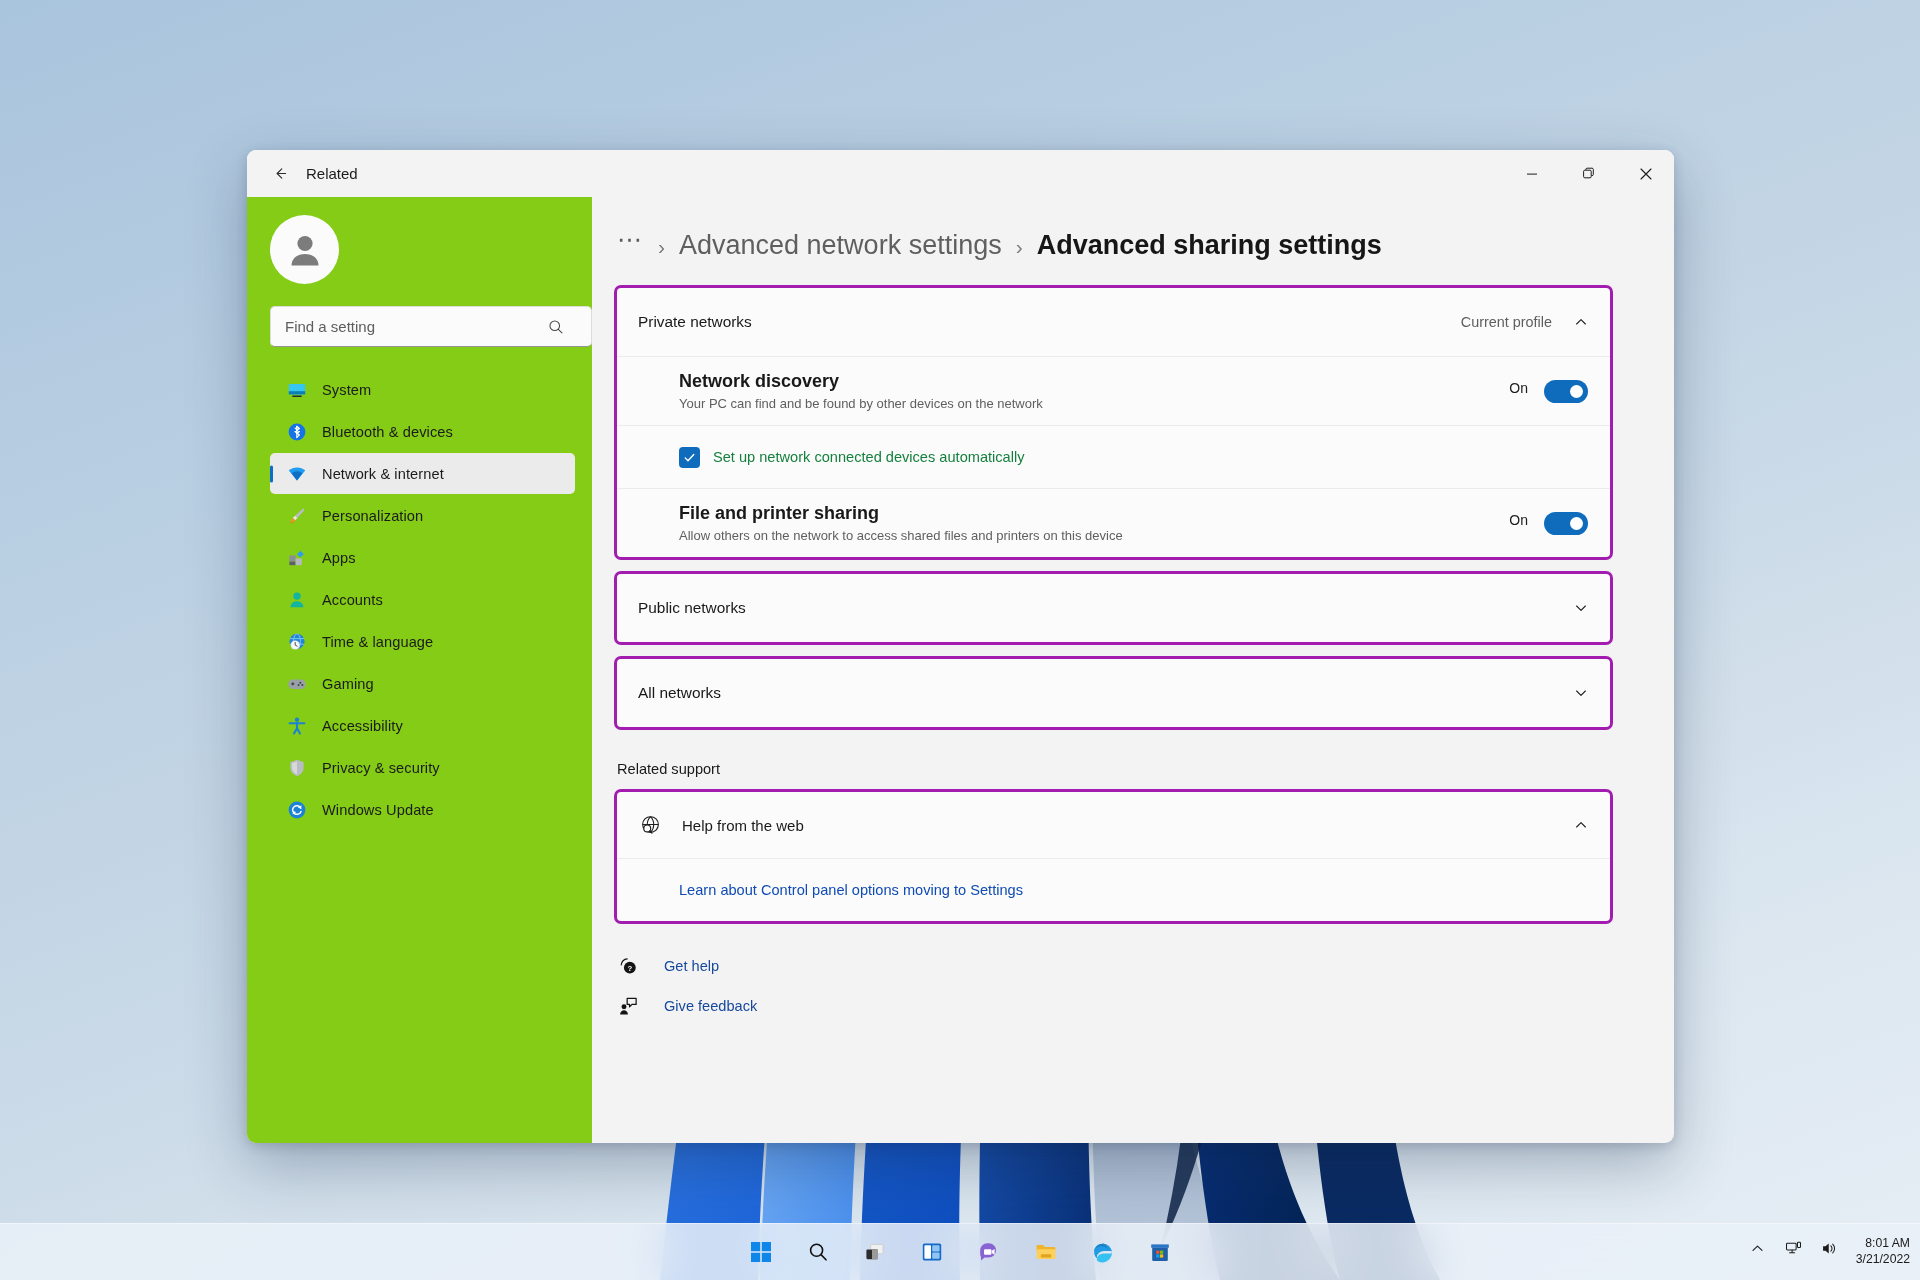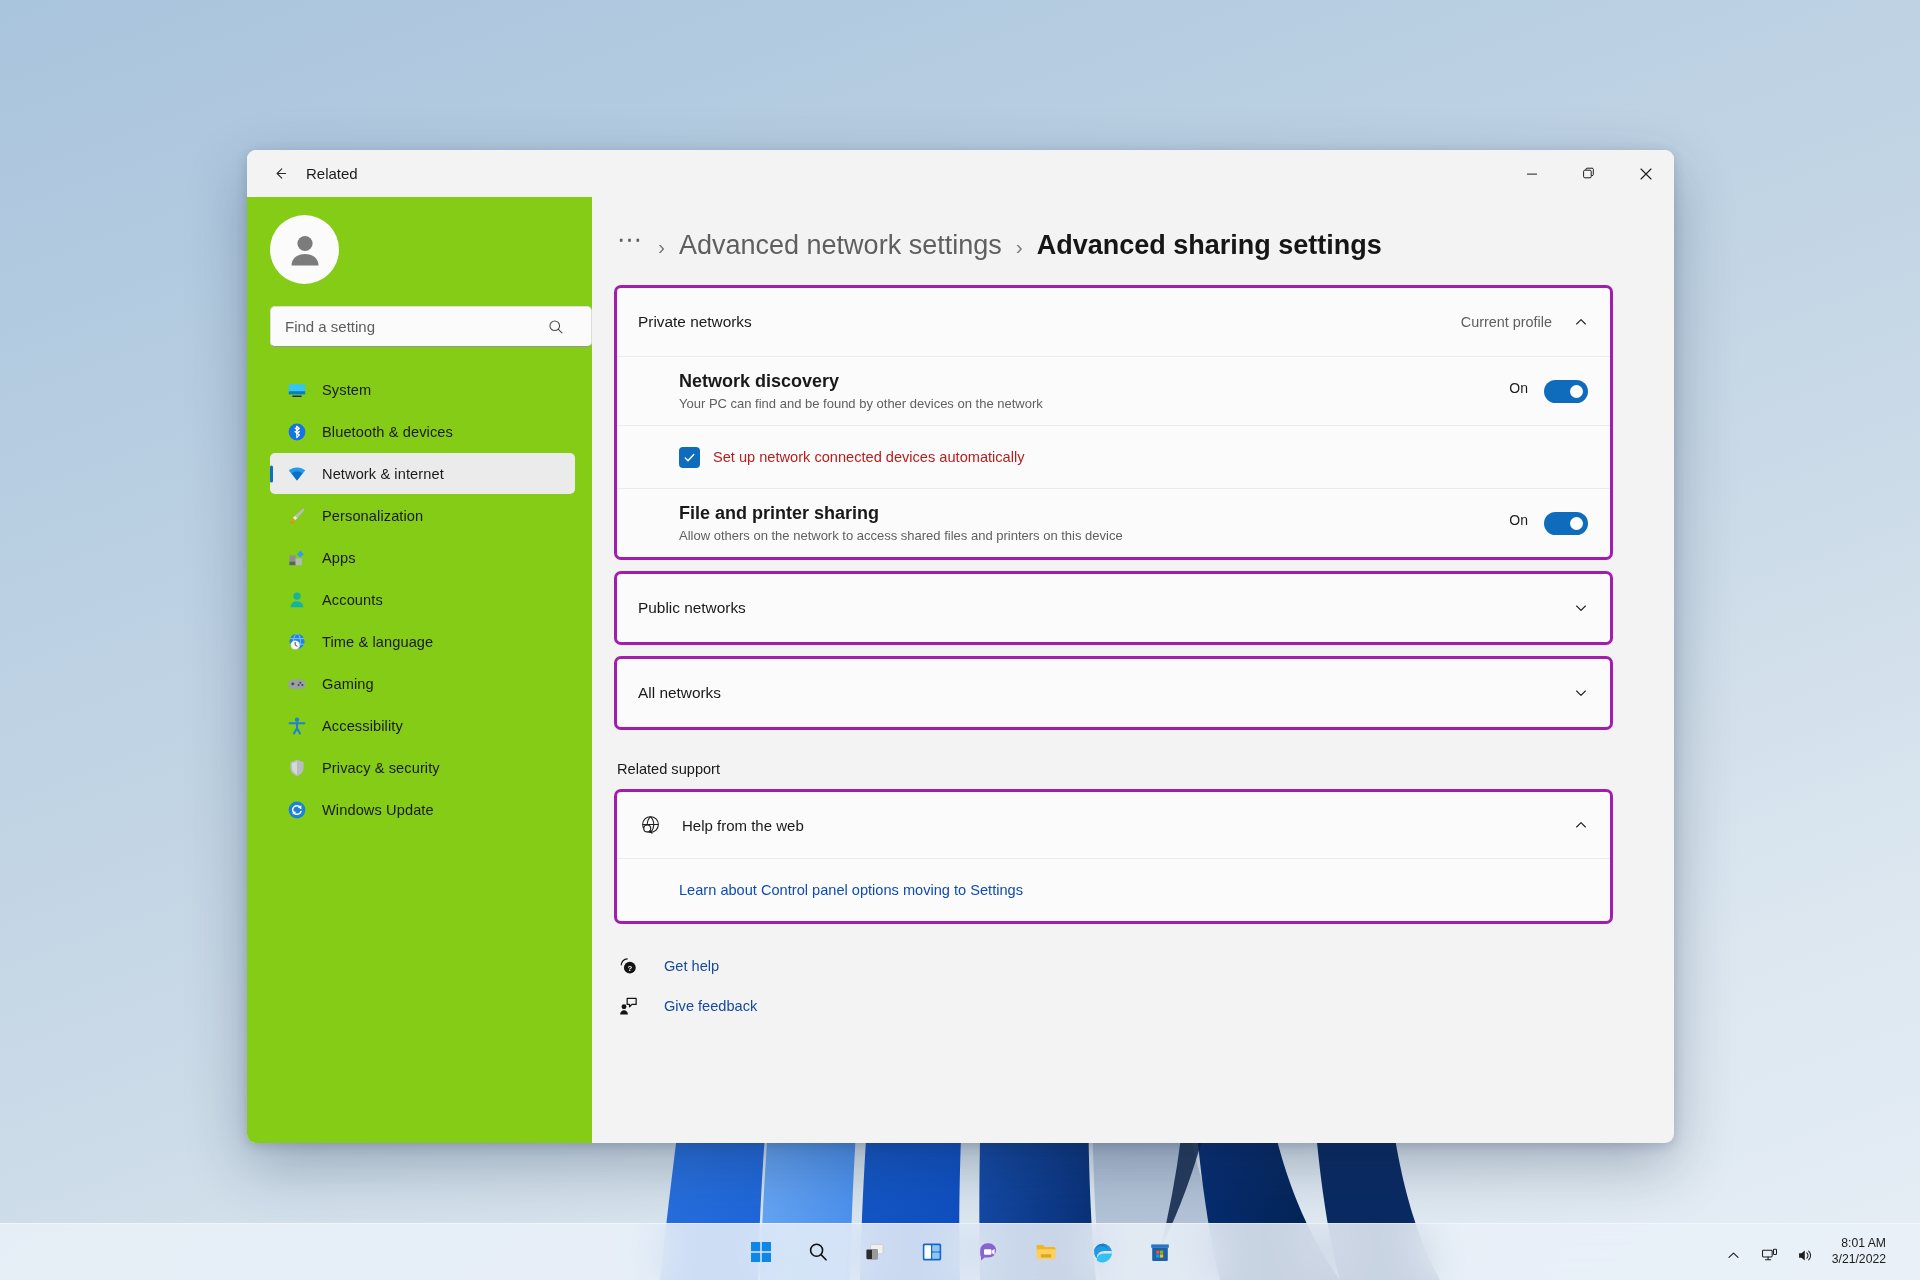--- a/index.html
+++ b/index.html
@@ -210,21 +210,21 @@
     padding: 10px 22px 10px 62px;
     gap: 13px;
   }
   .checkbox {
     width: 21px; height: 21px;
     border-radius: 4px;
     background: #0f6cbd;
     display: flex; align-items: center; justify-content: center;
     flex: 0 0 21px;
   }
-  .check-label { font-size: 14.6px; color: #b91c1c; }
+  .check-label { font-size: 14.6px; color: #15803d; }
 
   #related-heading {
     font-size: 14.6px;
     color: #191919;
     padding: 31px 0 12px 3px;
   }
   .support-row {
     height: 66px;
     display: flex; align-items: center;
     padding: 0 22px 0 21px;
@@ -257,22 +257,22 @@
   #taskbar-center {
     position: absolute; left: 50%; transform: translateX(-50%);
     display: flex; align-items: center; gap: 16px;
   }
   .tb-icon {
     width: 41px; height: 41px;
     display: flex; align-items: center; justify-content: center;
     border-radius: 5px;
   }
   #tray {
-    position: absolute; right: 28px;
-    display: flex; align-items: flex-end; gap: 12px;
+    position: absolute; right: 4px;
+    display: flex; align-items: flex-start; gap: 12px;
   }
   .tray-icon { width: 24px; height: 24px; display: flex; align-items: center; justify-content: center; color: #1c1c1c; }
   #clock {
     display: flex; flex-direction: column; align-items: flex-end;
     font-size: 12.2px; color: #1b1b1b; line-height: 1.28;
     padding: 0 6px 0 2px;
   }
 </style>
 </head>
 <body>

